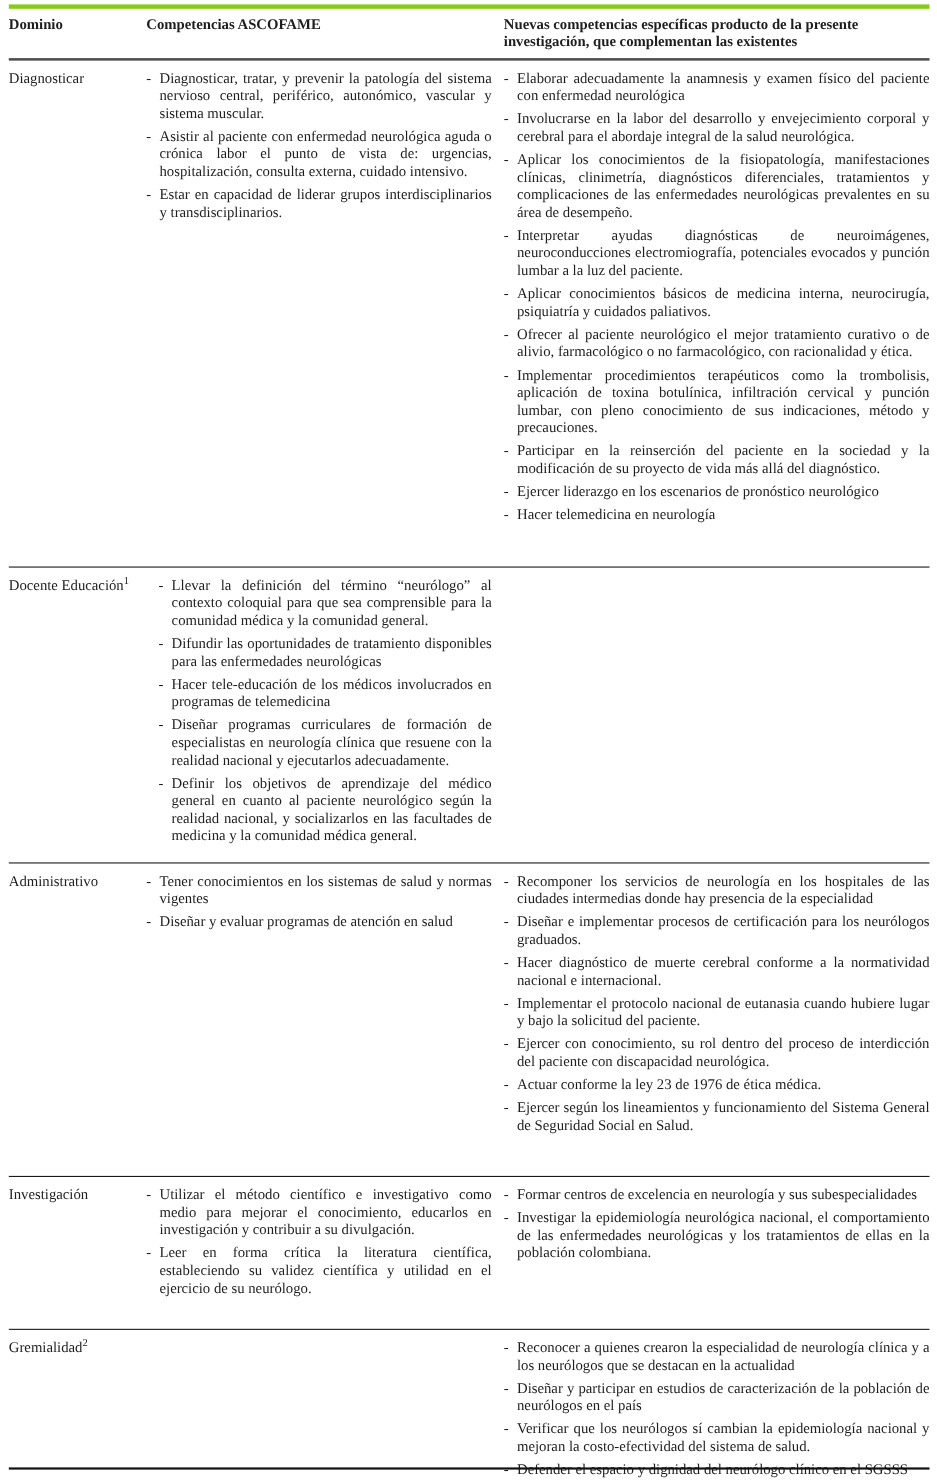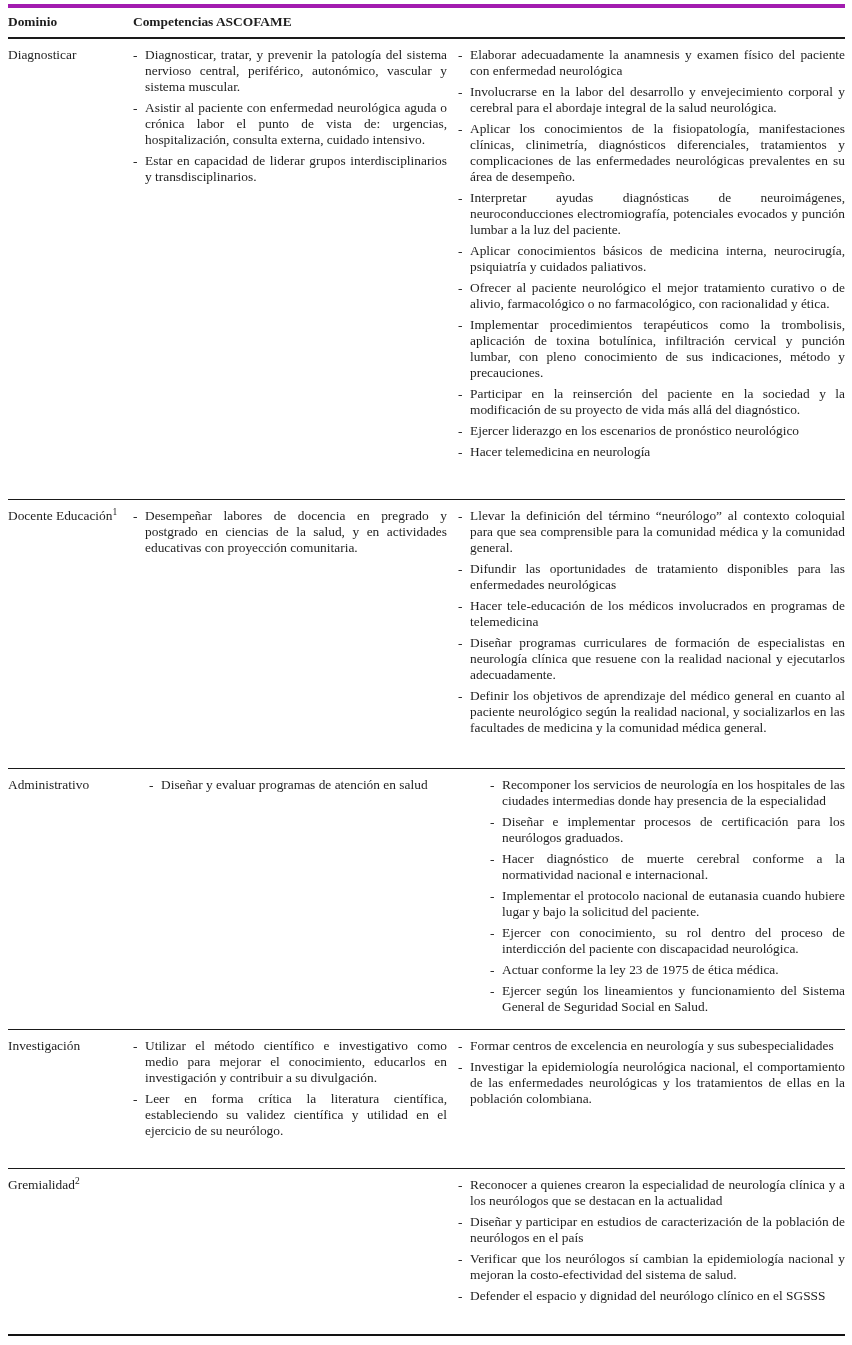--- a/index.html
+++ b/index.html
@@ -26,36 +26,36 @@
   .tbl {
     display: block;
     width: 100%;
   }
   .row {
     display: grid;
     grid-template-columns: 125px 314px 1fr;
     box-sizing: border-box;
   }
   .thead {
-    border-top: 4px solid #a21caf;
+    border-top: 4px solid #84cc16;
     border-bottom: 1.5px solid #1a1a1a;
     padding: 6px 0 7px 0;
     font-weight: bold;
     font-size: 13.5px;
     line-height: 16.5px;
   }
   .body-row {
     border-top: 1.5px solid #1a1a1a;
     padding: 8px 0 6px 0;
   }
   .body-row:first-of-type { border-top: none; }
   .row-asistencial   { min-height: 461px; }
   .row-docente       { min-height: 269px; }
-  .row-administrativo{ min-height: 261px; gap: 16px; }
-  .row-investigacion { min-height: 139px; }
+  .row-administrativo{ min-height: 261px; }
+  .row-investigacion { min-height: 139px; margin-top: 24px; }
   .row-gremialidad   { min-height: 146px; }
   .cell {
     font-size: 13.4px;
     line-height: 16px;
   }
   .cell-domain {
     padding-right: 14px;
   }
   .cell-domain sup {
     font-size: 9.5px;
@@ -88,20 +88,21 @@
 </style>
 </head>
 <body>
 
 <div class="page">
   <div class="tbl">
 
     <div class="row thead">
       <div class="cell cell-domain">Dominio</div>
       <div class="cell">Competencias ASCOFAME</div>
+      <div class="cell cell-nuevas">Nuevas competencias específicas producto de la presente investigación, que complementan las existentes</div>
     </div>
 
     <div class="row body-row row-asistencial">
       <div class="cell cell-domain"><span>Diagnosticar</span><sup></sup></div>
       <div class="cell">
         <div class="li">Diagnosticar, tratar, y prevenir la patología del sistema nervioso central, periférico, autonómico, vascular y sistema muscular.</div>
         <div class="li">Asistir al paciente con enfermedad neurológica aguda o crónica labor el punto de vista de: urgencias, hospitalización, consulta externa, cuidado intensivo.</div>
         <div class="li">Estar en capacidad de liderar grupos interdisciplinarios y transdisciplinarios.</div>
       </div>
       <div class="cell cell-nuevas">
@@ -113,44 +114,42 @@
         <div class="li">Ofrecer al paciente neurológico el mejor tratamiento curativo o de alivio, farmacológico o no farmacológico, con racionalidad y ética.</div>
         <div class="li">Implementar procedimientos terapéuticos como la trombolisis, aplicación de toxina botulínica, infiltración cervical y punción lumbar, con pleno conocimiento de sus indicaciones, método y precauciones.</div>
         <div class="li">Participar en la reinserción del paciente en la sociedad y la modificación de su proyecto de vida más allá del diagnóstico.</div>
         <div class="li">Ejercer liderazgo en los escenarios de pronóstico neurológico</div>
         <div class="li">Hacer telemedicina en neurología</div>
       </div>
     </div>
 
     <div class="row body-row row-docente">
       <div class="cell cell-domain"><span>Docente Educación</span><sup>1</sup></div>
-      <div class="cell">
-        <div class="li">Desempeñar labores de docencia en pregrado y postgrado en ciencias de la salud, y en actividades educativas con proyección comunitaria.</div>
-      </div>
       <div class="cell cell-nuevas">
         <div class="li">Llevar la definición del término “neurólogo” al contexto coloquial para que sea comprensible para la comunidad médica y la comunidad general.</div>
         <div class="li">Difundir las oportunidades de tratamiento disponibles para las enfermedades neurológicas</div>
         <div class="li">Hacer tele-educación de los médicos involucrados en programas de telemedicina</div>
         <div class="li">Diseñar programas curriculares de formación de especialistas en neurología clínica que resuene con la realidad nacional y ejecutarlos adecuadamente.</div>
         <div class="li">Definir los objetivos de aprendizaje del médico general en cuanto al paciente neurológico según la realidad nacional, y socializarlos en las facultades de medicina y la comunidad médica general.</div>
       </div>
     </div>
 
     <div class="row body-row row-administrativo">
       <div class="cell cell-domain"><span>Administrativo</span><sup></sup></div>
       <div class="cell">
+        <div class="li">Tener conocimientos en los sistemas de salud y normas vigentes</div>
         <div class="li">Diseñar y evaluar programas de atención en salud</div>
       </div>
       <div class="cell cell-nuevas">
         <div class="li">Recomponer los servicios de neurología en los hospitales de las ciudades intermedias donde hay presencia de la especialidad</div>
         <div class="li">Diseñar e implementar procesos de certificación para los neurólogos graduados.</div>
         <div class="li">Hacer diagnóstico de muerte cerebral conforme a la normatividad nacional e internacional.</div>
         <div class="li">Implementar el protocolo nacional de eutanasia cuando hubiere lugar y bajo la solicitud del paciente.</div>
         <div class="li">Ejercer con conocimiento, su rol dentro del proceso de interdicción del paciente con discapacidad neurológica.</div>
-        <div class="li">Actuar conforme la ley 23 de 1975 de ética médica.</div>
+        <div class="li">Actuar conforme la ley 23 de 1976 de ética médica.</div>
         <div class="li">Ejercer según los lineamientos y funcionamiento del Sistema General de Seguridad Social en Salud.</div>
       </div>
     </div>
 
     <div class="row body-row row-investigacion">
       <div class="cell cell-domain"><span>Investigación</span><sup></sup></div>
       <div class="cell">
         <div class="li">Utilizar el método científico e investigativo como medio para mejorar el conocimiento, educarlos en investigación y contribuir a su divulgación.</div>
         <div class="li">Leer en forma crítica la literatura científica, estableciendo su validez científica y utilidad en el ejercicio de su neurólogo.</div>
       </div>

